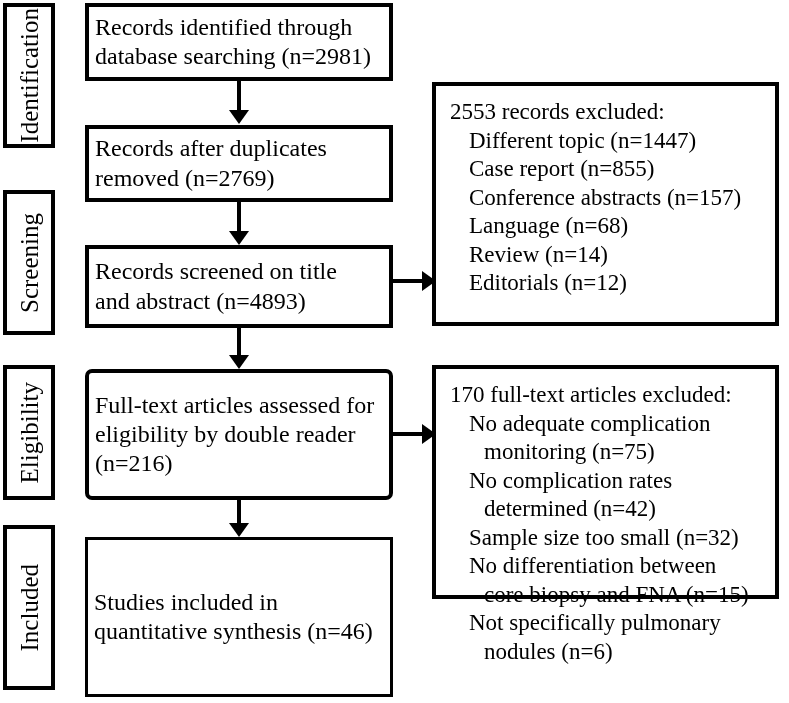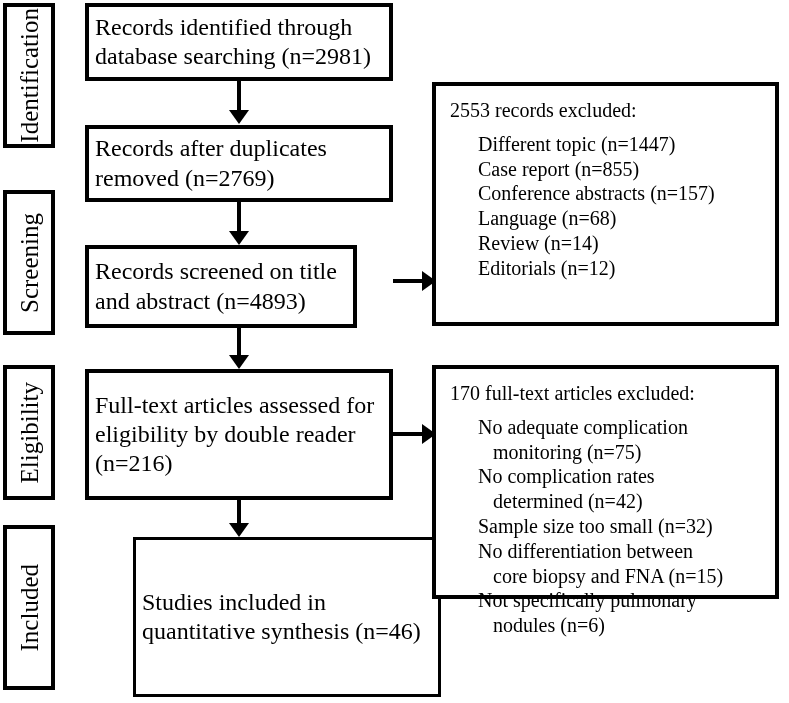--- a/index.html
+++ b/index.html
@@ -52,27 +52,27 @@
   .flow-box.thin { border-width: 3px; }
 
   .flow-box .inner { padding: 0 6px; width: 100%; }
 
   
   .excl-box {
     position: absolute;
     border: 4px solid #000000;
     background: #ffffff;
     box-sizing: border-box;
-    font-size: 20px;
+    font-size: 23px;
     line-height: 1.24;
     padding: 12px 8px 10px 14px;
     text-align: left;
   }
   .excl-head { white-space: nowrap; }
-  .excl-list { margin: 9px; padding: 0; list-style: none; }
+  .excl-list { margin: 0; padding: 0; list-style: none; }
   .excl-list li {
     padding-left: 19px;
     text-indent: 0;
   }
   .excl-list li .cont {
     display: block;
     padding-left: 15px;
   }
 
   
@@ -137,48 +137,48 @@
   <div class="flow-box" style="left:85px; top:125px; width:308px; height:77px;">
     <div class="inner">
       <div>Records after duplicates</div>
       <div>removed (n=2769)</div>
     </div>
   </div>
 
   <div class="v-line" style="left:237px; top:202px; height:30px;"></div>
   <div class="v-arrow-head" style="left:229px; top:231px;"></div>
 
-  <div class="flow-box" style="left:85px; top:245px; width:272px; height:83px;">
+  <div class="flow-box" style="left:85px; top:245px; width:308px; height:83px;">
     <div class="inner">
       <div>Records screened on title</div>
       <div>and abstract (n=4893)</div>
     </div>
   </div>
 
   <div class="h-line" style="left:393px; top:279px; width:30px;"></div>
   <div class="h-arrow-head" style="left:422px; top:271px;"></div>
 
   <div class="v-line" style="left:237px; top:328px; height:28px;"></div>
   <div class="v-arrow-head" style="left:229px; top:355px;"></div>
 
-  <div class="flow-box" style="left:85px; top:369px; width:308px; height:131px;">
+  <div class="flow-box" style="left:85px; top:369px; width:308px; height:131px;border-radius:7px;">
     <div class="inner">
       <div>Full-text articles assessed for</div>
       <div>eligibility by double reader</div>
       <div>(n=216)</div>
     </div>
   </div>
 
   <div class="h-line" style="left:393px; top:432px; width:30px;"></div>
   <div class="h-arrow-head" style="left:422px; top:424px;"></div>
 
   <div class="v-line" style="left:237px; top:500px; height:24px;"></div>
   <div class="v-arrow-head" style="left:229px; top:523px;"></div>
 
-  <div class="flow-box thin" style="left:85px; top:537px; width:308px; height:160px;margin-left:48px;">
+  <div class="flow-box thin" style="left:85px; top:537px; width:308px; height:160px;">
     <div class="inner">
       <div>Studies included in</div>
       <div>quantitative synthesis (n=46)</div>
     </div>
   </div>
 
   <div class="excl-box" style="left:432px; top:82px; width:347px; height:244px;">
     <div class="excl-head">2553 records excluded:</div>
     <ul class="excl-list">
       <li>

